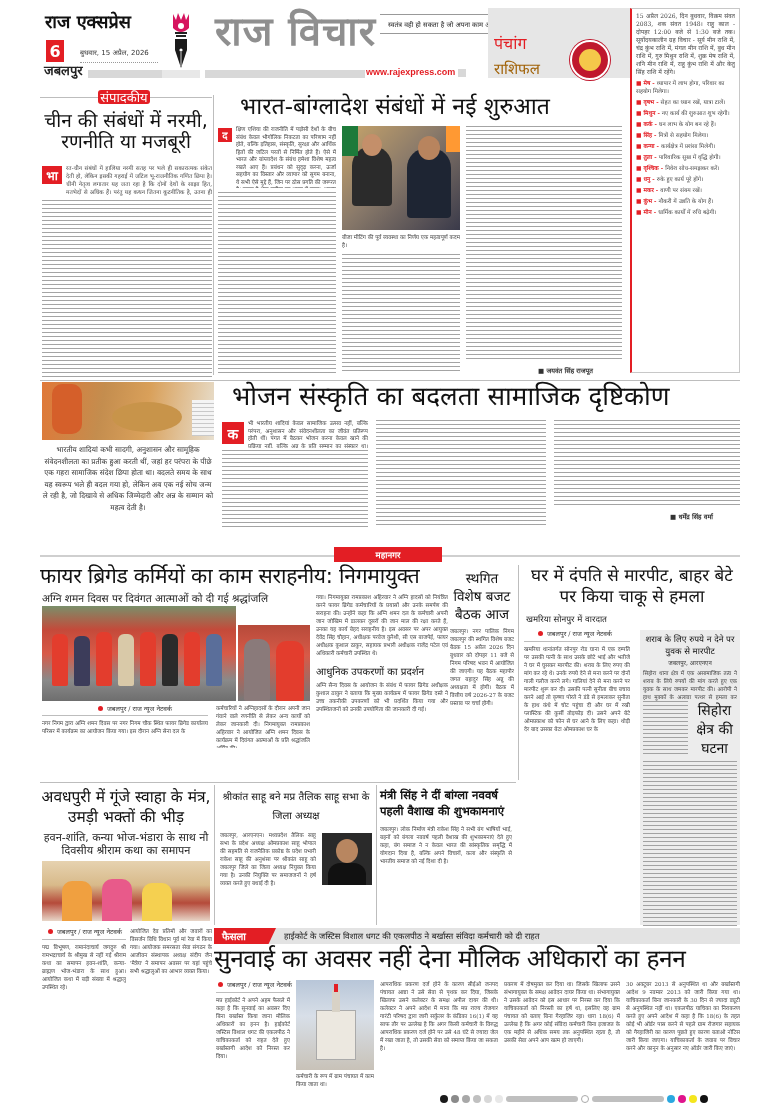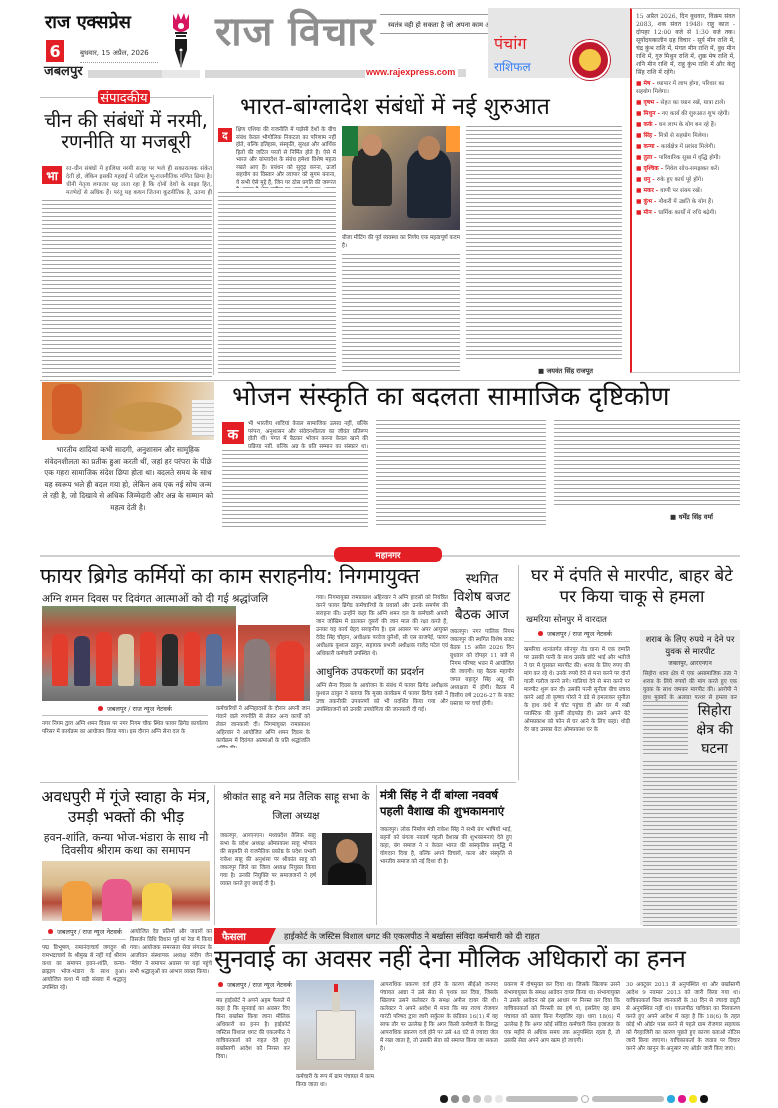--- a/index.html
+++ b/index.html
@@ -42,21 +42,21 @@
   <div class="abs hl" style="left:215px;top:10px;font-size:40px;color:#8f8f8f;letter-spacing:1px;">राज विचार</div>
   <div class="abs" style="left:205px;top:70px;width:160px;height:8px;background:#d8d8d8;"></div>
   <div class="abs" style="left:366px;top:67px;font-size:9px;color:#e31e24;font-weight:bold;font-family:'Liberation Sans',sans-serif;">www.rajexpress.com</div>
   <div class="abs" style="left:458px;top:69px;width:8px;height:8px;background:#d8d8d8;"></div>
 
   <div class="abs" style="left:380px;top:14px;width:206px;height:20px;border-top:1px solid #999;border-bottom:1px solid #999;background:#fff;display:flex;align-items:center;justify-content:center;">
     <span style="font-size:6.8px;color:#222;white-space:nowrap;">स्वतंत्र वही हो सकता है जो अपना काम अपने आप कर लेता है। - विनोबा भावे</span>
   </div>
   <div class="abs" style="left:488px;top:8px;width:250px;height:70px;background:#e6e6e6;"></div>
   <div class="abs" style="left:494px;top:32px;font-size:16px;color:#e31e24;">पंचांग</div>
-  <div class="abs" style="left:494px;top:58px;font-size:12px;color:#3b82f6;">राशिफल</div>
+  <div class="abs" style="left:494px;top:58px;font-size:15px;color:#a16207;">राशिफल</div>
   <div class="abs" style="left:570px;top:40px;width:40px;height:40px;border-radius:50%;background:#c0182d;border:2px solid #fff;box-shadow:0 0 0 1px #c0182d;display:flex;align-items:center;justify-content:center;">
     <div style="width:22px;height:22px;border-radius:50%;background:#f5c84a;"></div>
   </div>
 </div>
 
 <div class="abs" style="left:630px;top:8px;width:110px;height:365px;border:1px solid #c8c8c8;border-left:2px solid #e31e24;background:#fff;padding:3px 4px;overflow:hidden;">
   <div class="body-text" style="font-size:6px;line-height:8px;">15 अप्रैल 2026, दिन बुधवार, विक्रम संवत 2083, शक संवत 1948। राहु काल - दोपहर 12:00 बजे से 1:30 बजे तक। सूर्योदयकालीन ग्रह विचार - सूर्य मीन राशि में, चंद्र कुंभ राशि में, मंगल मीन राशि में, बुध मीन राशि में, गुरु मिथुन राशि में, शुक्र मेष राशि में, शनि मीन राशि में, राहु कुंभ राशि में और केतु सिंह राशि में रहेंगे।</div>
   <div id="rashifal-list" style="margin-top:3px;">
       <div style="font-size: 5.8px; line-height: 8px; color: rgb(68, 68, 68); margin-bottom: 3px; font-family: &quot;DejaVu Serif&quot;, serif;"><span style="color: rgb(227, 30, 36); font-weight: bold;">■ मेष - </span><span>व्यापार में लाभ होगा, परिवार का सहयोग मिलेगा।</span></div>
       <div style="font-size: 5.8px; line-height: 8px; color: rgb(68, 68, 68); margin-bottom: 3px; font-family: &quot;DejaVu Serif&quot;, serif;"><span style="color: rgb(227, 30, 36); font-weight: bold;">■ वृषभ - </span><span>सेहत का ध्यान रखें, यात्रा टालें।</span></div>
@@ -113,21 +113,21 @@
   <div class="abs hl" style="left:192px;top:0;width:508px;font-size:26px;font-weight:normal;color:#111;white-space:nowrap;">भोजन संस्कृति का बदलता सामाजिक दृष्टिकोण</div>
   <div class="abs redbox" style="left:182px;top:40px;width:22px;height:22px;font-size:14px;">क</div>
   <div class="abs body-text" style="left:208px;top:38px;width:120px;height:28px;font-size:5.5px;line-height:7.5px;">भी भारतीय शादियां केवल सामाजिक उत्सव नहीं, बल्कि परंपरा, अनुशासन और संवेदनशीलता का जीवंत प्रतिरूप होती थीं। पंगत में बैठकर भोजन करना केवल खाने की प्रक्रिया नहीं, बल्कि अन्न के प्रति सम्मान का संस्कार था। दृष्टिकोण में भव्यता से अधिक महत्व सरलता को दिया जा रहा है। सीमित और संतुलित व्यंजन, छोटे हिस्सों में परोसना और भोजन के प्रति जिम्मेदार व्यवहार, ये सब इस बदलाव का हिस्सा हैं। रहा है, जिससे भोजन नियंत्रित मात्रा में परोसा जा सके। इस बदलाव का सबसे मानवीय पहलू है बचे हुए भोजन का सदुपयोग।</div>
   <div class="abs filler" style="left:182px;top:68px;width:146px;height:78px;"></div>
   <div class="abs filler" style="left:336px;top:38px;width:170px;height:108px;"></div>
   <div class="abs filler" style="left:514px;top:38px;width:186px;height:88px;"></div>
   <div class="abs" style="left:630px;top:130px;font-size:6.5px;color:#333;font-weight:bold;">■ धर्मेंद्र सिंह वर्मा</div>
 </div>
 
 <div class="abs hline" style="left:40px;top:555px;width:700px;height:2px;background:#cfcfcf;"></div>
-<div class="abs redbox" style="left:334px;top:547px;width:108px;height:15px;font-size:8.5px;border-radius:6px;">महानगर</div>
+<div class="abs redbox" style="left:334px;top:547px;width:108px;height:15px;font-size:8.5px;border-radius:0;">महानगर</div>
 
 <div class="abs" style="left:40px;top:565px;width:410px;height:215px;">
   <div class="abs hl" style="left:0;top:0;width:410px;font-size:21px;font-weight:normal;color:#111;white-space:nowrap;letter-spacing:-0.3px;">फायर ब्रिगेड कर्मियों का काम सराहनीय: निगमायुक्त</div>
   <div class="abs" style="left:2px;top:26px;width:260px;font-size:10.5px;color:#222;">अग्नि शमन दिवस पर दिवंगत आत्माओं को दी गई श्रद्धांजलि</div>
   <div class="abs photo" style="left:2px;top:41px;width:194px;height:95px;background:linear-gradient(180deg,#7a8f6a 0%,#c44a3a 25%,#d85a48 50%,#8a8a8a 78%,#6e6e6e 100%);">
     <div style="position:absolute;left:10px;top:28px;width:16px;height:52px;background:#e33d2d;border-radius:6px 6px 2px 2px;"></div>
     <div style="position:absolute;left:32px;top:30px;width:16px;height:50px;background:#3c3c5a;border-radius:6px 6px 2px 2px;"></div>
     <div style="position:absolute;left:54px;top:26px;width:16px;height:54px;background:#e33d2d;border-radius:6px 6px 2px 2px;"></div>
     <div style="position:absolute;left:76px;top:28px;width:16px;height:52px;background:#d9c9a8;border-radius:6px 6px 2px 2px;"></div>
     <div style="position:absolute;left:98px;top:26px;width:16px;height:54px;background:#e33d2d;border-radius:6px 6px 2px 2px;"></div>

